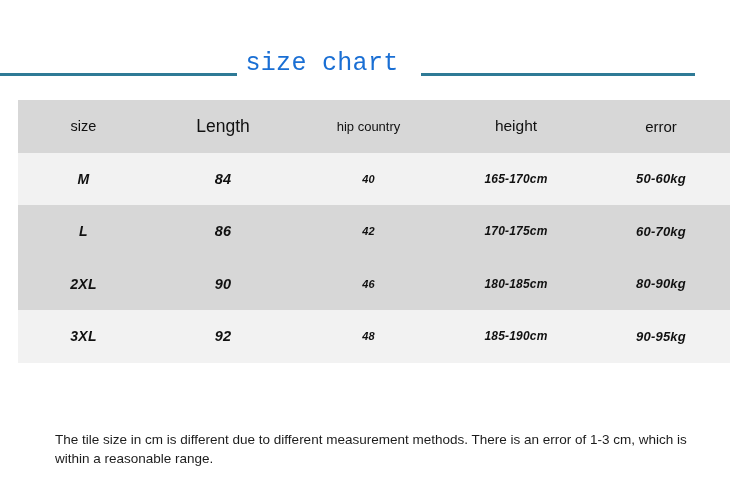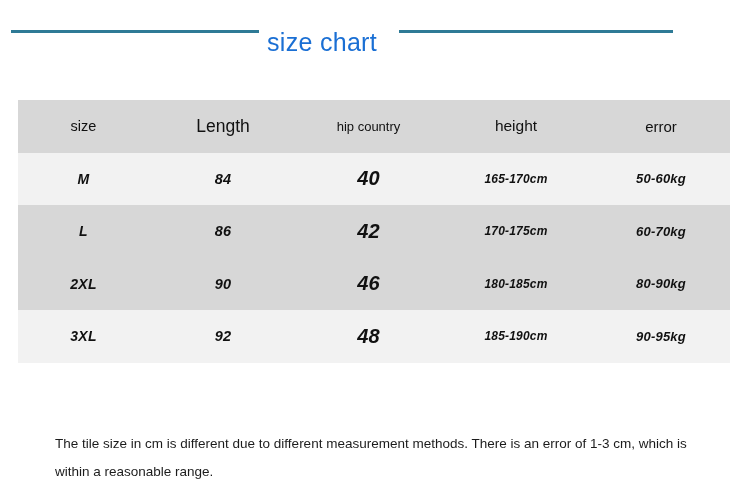--- a/index.html
+++ b/index.html
@@ -16,22 +16,23 @@
   }
 
   
   .title-block {
     position: absolute;
     left: 0;
     top: 30px;
     width: 684px;
     height: 46px;
     display: flex;
-    align-items: flex-start;
+    align-items: flex-end;
     justify-content: center;
+    font-family: Liberation Mono, monospace;
   }
   .rule {
     height: 3px;
     background: #2e7a96;
     flex: 0 0 auto;
   }
   .rule-left  { width: 248px; margin-right: 8px; }
   .rule-right { width: 274px; margin-left: 22px; }
   .title-text {
     color: #1a6fd4;
@@ -76,39 +77,39 @@
   th.h-weight      { font-size: 15px; }
 
   .size-table td {
     font-weight: bold;
     font-style: italic;
     font-size: 14.5px;
     letter-spacing: 0.2px;
   }
   td.c-size   { font-size: 14px; }
   td.c-len    { font-size: 14.5px; }
-  td.c-hip    { font-size: 20px; }
+  td.c-hip    { font-size: 11px; }
   td.c-height { font-size: 12px; }
   td.c-weight { font-size: 13px; }
 
   
   col.col-size   { width: 131px; }
   col.col-len    { width: 148px; }
   col.col-hip    { width: 143px; }
   col.col-height { width: 152px; }
   col.col-weight { width: 138px; }
 
   
   .footnote {
     position: absolute;
     left: 55px;
     top: 430px;
     width: 648px;
     font-size: 13.5px;
-    line-height: 28px;
+    line-height: 19px;
     color: #1c1c1c;
     font-weight: 400;
   }
 </style>
 </head>
 <body>
 
 <div class="title-block">
   <div class="rule rule-left"></div>
   <div class="title-text">size chart</div>

